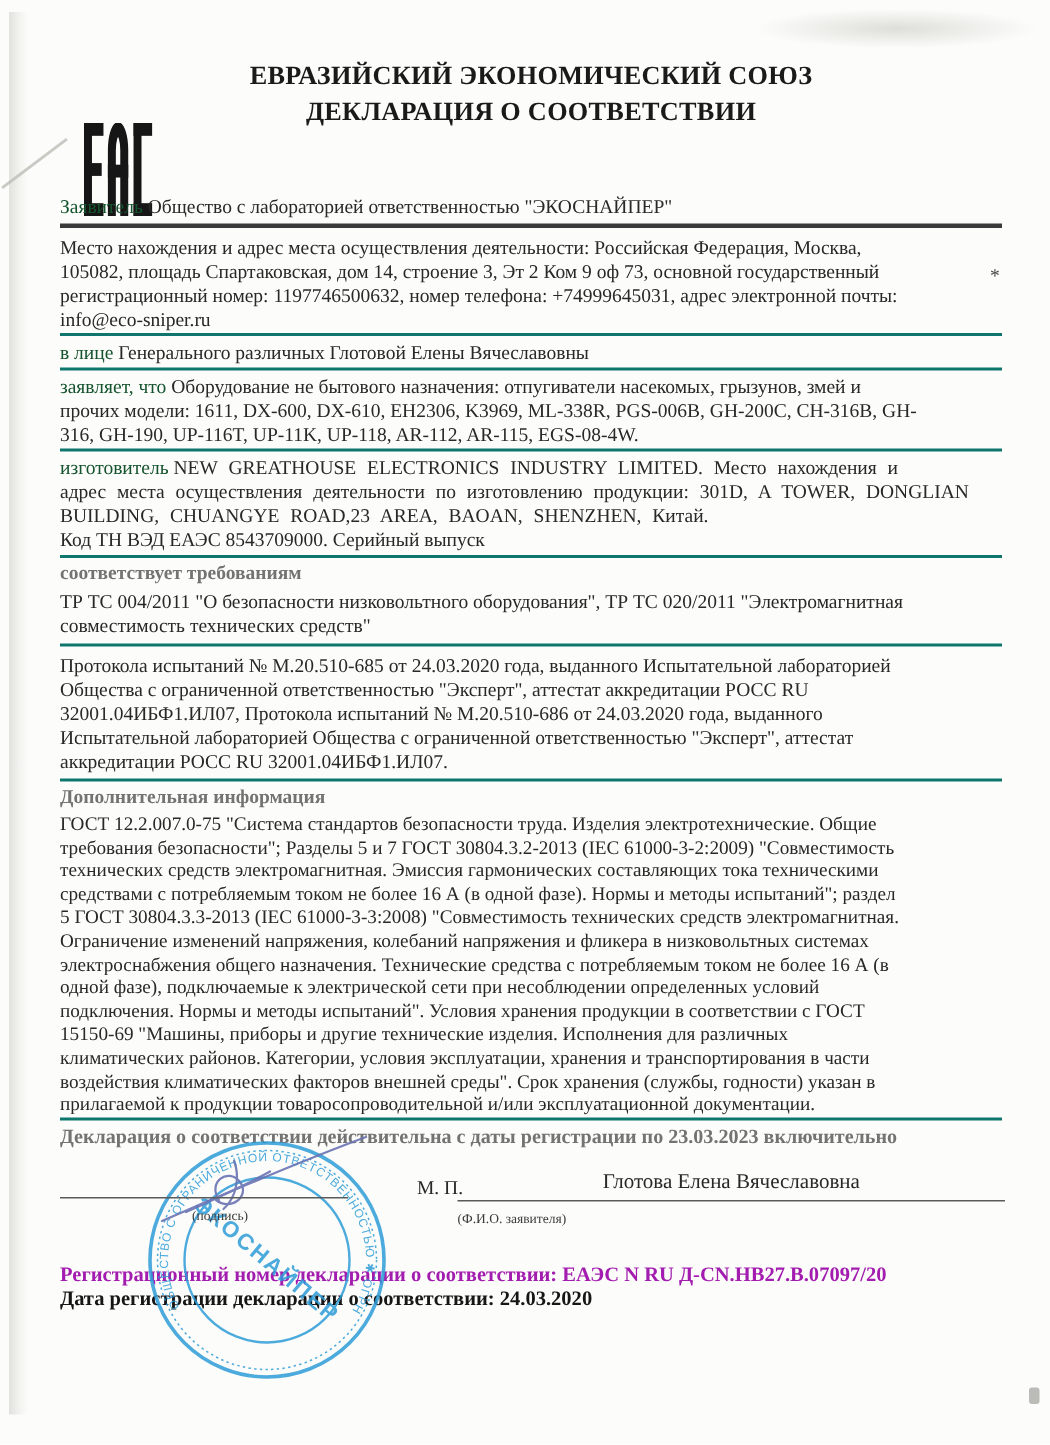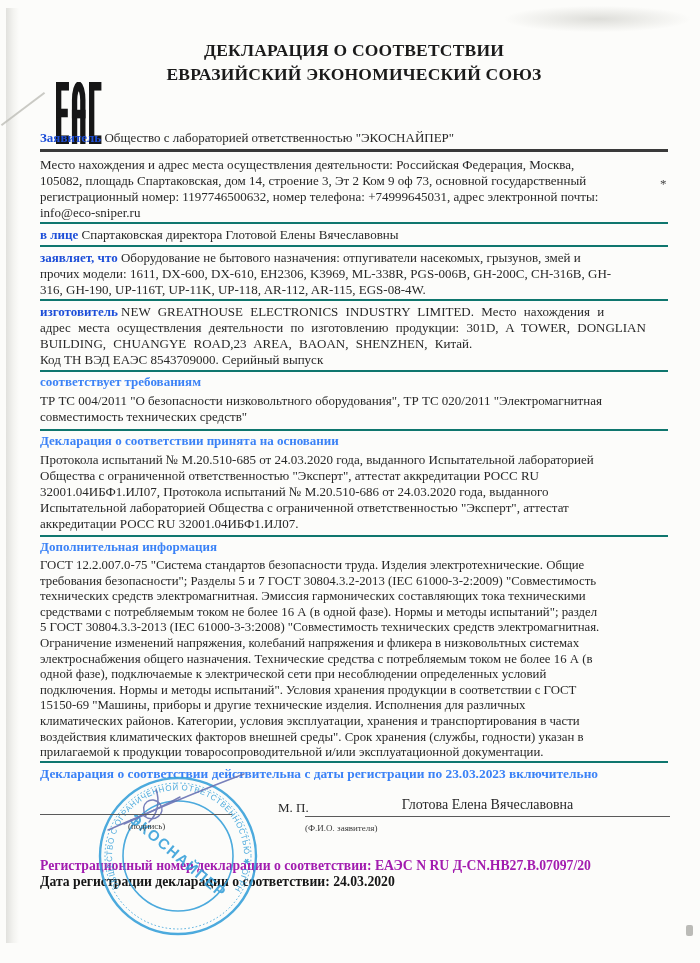--- a/index.html
+++ b/index.html
@@ -7,23 +7,23 @@
     position:relative;width:700px;height:963px;box-sizing:border-box;
     background:#fcfcfa;overflow:hidden;
     padding:38px 32px 0 40px;
     font-family:"Liberation Serif","DejaVu Serif",serif;
     color:#282828;font-size:13px;line-height:16px;
   }
   .title{text-align:center;font-weight:bold;font-size:17.5px;line-height:24px;color:#1a1a1a;letter-spacing:.2px;}
   .row{position:relative;}
   .b3{border-bottom:3px solid #3a3a3a;}
   .b2{border-bottom:2px solid #0f766e;}
-  .lbl{font-weight:bold;color:#1d4ed8;}
+  .lbl{font-weight:normal;color:#14532d;}
   .pre{white-space:pre-line;}
-  .hd{font-weight:bold;color:#3b82f6;}
+  .hd{font-weight:bold;color:#737373;}
   .applicant-row{margin-top:44px;padding-bottom:3px;}
   .address-row{padding-top:5px;padding-bottom:1px;}
   .person-row{padding-top:3px;padding-bottom:2px;}
   .declares-row{padding-top:3px;padding-bottom:1px;}
   .manufacturer-row{padding-top:3px;padding-bottom:2px;}
   .manu-text{word-spacing:4px;}
   .conformity-row{padding-top:2px;padding-bottom:4px;}
   .conformity-row .body{margin-top:3px;}
   .basis-row{padding-top:2px;padding-bottom:3px;}
   .basis-row .body{margin-top:3px;}
@@ -59,22 +59,22 @@
 <body>
 
 <div class="page">
 
   <div class="edge-left"></div>
   <div class="blotch-tr"></div>
   <div class="diag-tl"></div>
   <div class="corner-dot"></div>
 
   <div class="title">
+    <div>ЕВРАЗИЙСКИЙ ЭКОНОМИЧЕСКИЙ СОЮЗ</div>
     <div>ДЕКЛАРАЦИЯ О СООТВЕТСТВИИ</div>
-    <div>ЕВРАЗИЙСКИЙ ЭКОНОМИЧЕСКИЙ СОЮЗ</div>
   </div>
 
   <svg class="eac-logo" width="46" height="62" viewBox="0 0 78 58" preserveAspectRatio="none" aria-hidden="true">
     <g fill="#161616">
 
       <rect x="0" y="0" width="9" height="58"></rect>
       <rect x="0" y="0" width="22" height="8"></rect>
       <rect x="0" y="25" width="20" height="8"></rect>
       <rect x="0" y="50" width="22" height="8"></rect>
 
@@ -96,21 +96,21 @@
 
   <div class="row address-row b2">
     <span class="pre">Место нахождения и адрес места осуществления деятельности: Российская Федерация, Москва,
 105082, площадь Спартаковская, дом 14, строение 3, Эт 2 Ком 9 оф 73, основной государственный
 регистрационный номер: 1197746500632, номер телефона: +74999645031, адрес электронной почты:
 info@eco-sniper.ru</span>
   </div>
 
   <div class="row person-row b2">
     <span class="lbl">в лице</span>
-    <span>Спартаковская директора Глотовой Елены Вячеславовны</span>
+    <span>Генерального различных Глотовой Елены Вячеславовны</span>
   </div>
 
   <div class="row declares-row b2">
     <span class="lbl">заявляет, что</span>
     <span class="pre">Оборудование не бытового назначения: отпугиватели насекомых, грызунов, змей и
 прочих модели: 1611, DX-600, DX-610, EH2306, K3969, ML-338R, PGS-006B, GH-200C, CH-316B, GH-
 316, GH-190, UP-116T, UP-11K, UP-118, AR-112, AR-115, EGS-08-4W.</span>
   </div>
 
   <div class="row manufacturer-row b2">
@@ -123,21 +123,20 @@
     <div>Код ТН ВЭД ЕАЭС 8543709000. Серийный выпуск</div>
   </div>
 
   <div class="row conformity-row b2">
     <div class="hd">соответствует требованиям</div>
     <div class="body pre">ТР ТС 004/2011 "О безопасности низковольтного оборудования", ТР ТС 020/2011 "Электромагнитная
 совместимость технических средств"</div>
   </div>
 
   <div class="row basis-row b2">
-    <div class="hd">Декларация о соответствии принята на основании</div>
     <div class="body pre">Протокола испытаний № М.20.510-685 от 24.03.2020 года, выданного Испытательной лабораторией
 Общества с ограниченной ответственностью "Эксперт", аттестат аккредитации РОСС RU
 32001.04ИБФ1.ИЛ07, Протокола испытаний № М.20.510-686 от 24.03.2020 года, выданного
 Испытательной лабораторией Общества с ограниченной ответственностью "Эксперт", аттестат
 аккредитации РОСС RU 32001.04ИБФ1.ИЛ07.</div>
   </div>
 
   <div class="row additional-row b2">
     <div class="hd">Дополнительная информация</div>
     <div class="body pre">ГОСТ 12.2.007.0-75 "Система стандартов безопасности труда. Изделия электротехнические. Общие

